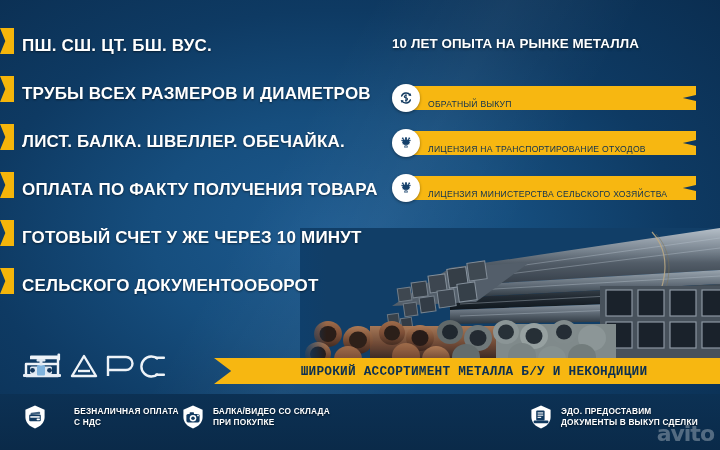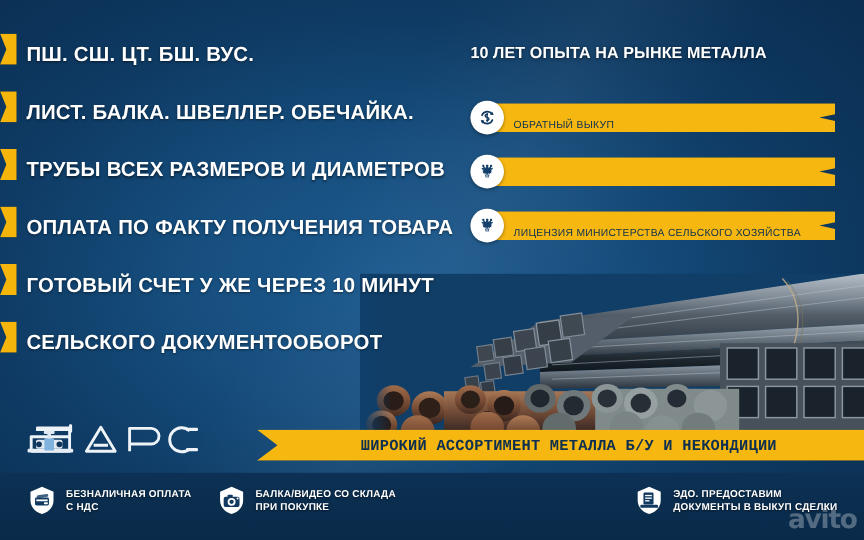--- a/index.html
+++ b/index.html
@@ -240,25 +240,25 @@
     </svg>
   </div>
 
   <div class="feature-list">
     <div class="feat">
       <span class="ribbon"></span>
       <span class="feat-label">ПШ. СШ. ЦТ. БШ. ВУС.</span>
     </div>
     <div class="feat">
       <span class="ribbon"></span>
+      <span class="feat-label">ТРУБЫ ВСЕХ РАЗМЕРОВ И ДИАМЕТРОВ</span>
+    </div>
+    <div class="feat">
+      <span class="ribbon"></span>
       <span class="feat-label">ЛИСТ. БАЛКА. ШВЕЛЛЕР. ОБЕЧАЙКА.</span>
-    </div>
-    <div class="feat">
-      <span class="ribbon"></span>
-      <span class="feat-label">ТРУБЫ ВСЕХ РАЗМЕРОВ И ДИАМЕТРОВ</span>
     </div>
     <div class="feat">
       <span class="ribbon"></span>
       <span class="feat-label">ОПЛАТА ПО ФАКТУ ПОЛУЧЕНИЯ ТОВАРА</span>
     </div>
     <div class="feat">
       <span class="ribbon"></span>
       <span class="feat-label">ГОТОВЫЙ СЧЕТ У ЖЕ ЧЕРЕЗ 10 МИНУТ</span>
     </div>
     <div class="feat">
@@ -292,20 +292,21 @@
       <div class="badge-icon">
         <svg width="18" height="18" viewBox="0 0 24 24">
           <circle cx="12" cy="12" r="11" fill="#fff"></circle>
           <g fill="#15406b">
             <path d="M12 4.4c-.9 0-1.5.6-1.5 1.3 0 .5.3.9.7 1.1l-1 .9-1.6-1.2c.3-.2.4-.5.4-.8 0-.7-.6-1.2-1.3-1.2S6.4 5 6.4 5.7c0 .6.4 1 1 1.1l.5 1.6-2.2-.6.3 1.5 2.1.9-1.6 1 1.3 1.1-.6 1.5 1.7-.3.5 1.6 1.3-1.2 1.3 1.4 1.3-1.4 1.3 1.2.5-1.6 1.7.3-.6-1.5 1.3-1.1-1.6-1 2.1-.9.3-1.5-2.2.6.5-1.6c.6-.1 1-.5 1-1.1 0-.7-.6-1.2-1.3-1.2s-1.3.5-1.3 1.2c0 .3.1.6.4.8l-1.6 1.2-1-.9c.4-.2.7-.6.7-1.1 0-.7-.6-1.3-1.5-1.3z"></path>
             <path d="M12 14.4l-2.3 1.5.6 2.6h3.4l.6-2.6z"></path>
           </g>
           <rect x="10.7" y="15.3" width="2.6" height="3.4" fill="#fff" opacity=".55"></rect>
         </svg>
       </div>
+      <div class="badge-text">ЛИЦЕНЗИЯ НА ТРАНСПОРТИРОВАНИЕ ОТХОДОВ</div>
     </div>
 
     <div class="badge">
       <div class="badge-bar"></div>
       <div class="badge-icon">
         <svg width="18" height="18" viewBox="0 0 24 24">
           <circle cx="12" cy="12" r="11" fill="#fff"></circle>
           <g fill="#15406b">
             <path d="M12 4.4c-.9 0-1.5.6-1.5 1.3 0 .5.3.9.7 1.1l-1 .9-1.6-1.2c.3-.2.4-.5.4-.8 0-.7-.6-1.2-1.3-1.2S6.4 5 6.4 5.7c0 .6.4 1 1 1.1l.5 1.6-2.2-.6.3 1.5 2.1.9-1.6 1 1.3 1.1-.6 1.5 1.7-.3.5 1.6 1.3-1.2 1.3 1.4 1.3-1.4 1.3 1.2.5-1.6 1.7.3-.6-1.5 1.3-1.1-1.6-1 2.1-.9.3-1.5-2.2.6.5-1.6c.6-.1 1-.5 1-1.1 0-.7-.6-1.2-1.3-1.2s-1.3.5-1.3 1.2c0 .3.1.6.4.8l-1.6 1.2-1-.9c.4-.2.7-.6.7-1.1 0-.7-.6-1.3-1.5-1.3z"></path>
             <path d="M12 14.4l-2.3 1.5.6 2.6h3.4l.6-2.6z"></path>
@@ -360,21 +361,21 @@
       <text x="0" y="0" fill="none">БАРС</text>
     </svg>
   </div>
 
   <div class="wide-banner">
     <span>ШИРОКИЙ АССОРТИМЕНТ МЕТАЛЛА Б/У И НЕКОНДИЦИИ</span>
   </div>
 
   <div class="feature-row">
 
-    <div class="frow-item" style="left:22px;">
+    <div class="frow-item" style="left:22px;gap:19px;">
       <span class="frow-icon">
         <svg width="26" height="26" viewBox="0 0 26 26">
           <path d="M13 1.6l9.6 4.1v7.4c0 5.4-4 9.6-9.6 11.3C7.4 22.7 3.4 18.5 3.4 13.1V5.7z" fill="#ffffff"></path>
           <g fill="#123a60">
             <rect x="7.2" y="10.6" width="11.6" height="6.6" rx="1.2"></rect>
             <rect x="8.6" y="8.2" width="9.6" height="2.4" rx="1" opacity=".8" transform="rotate(-8 13.4 9.4)"></rect>
           </g>
           <rect x="8.3" y="12.2" width="9.4" height="1.5" fill="#ffffff"></rect>
           <rect x="14.6" y="14.6" width="3.3" height="1.6" rx=".6" fill="#ffffff"></rect>
         </svg>

